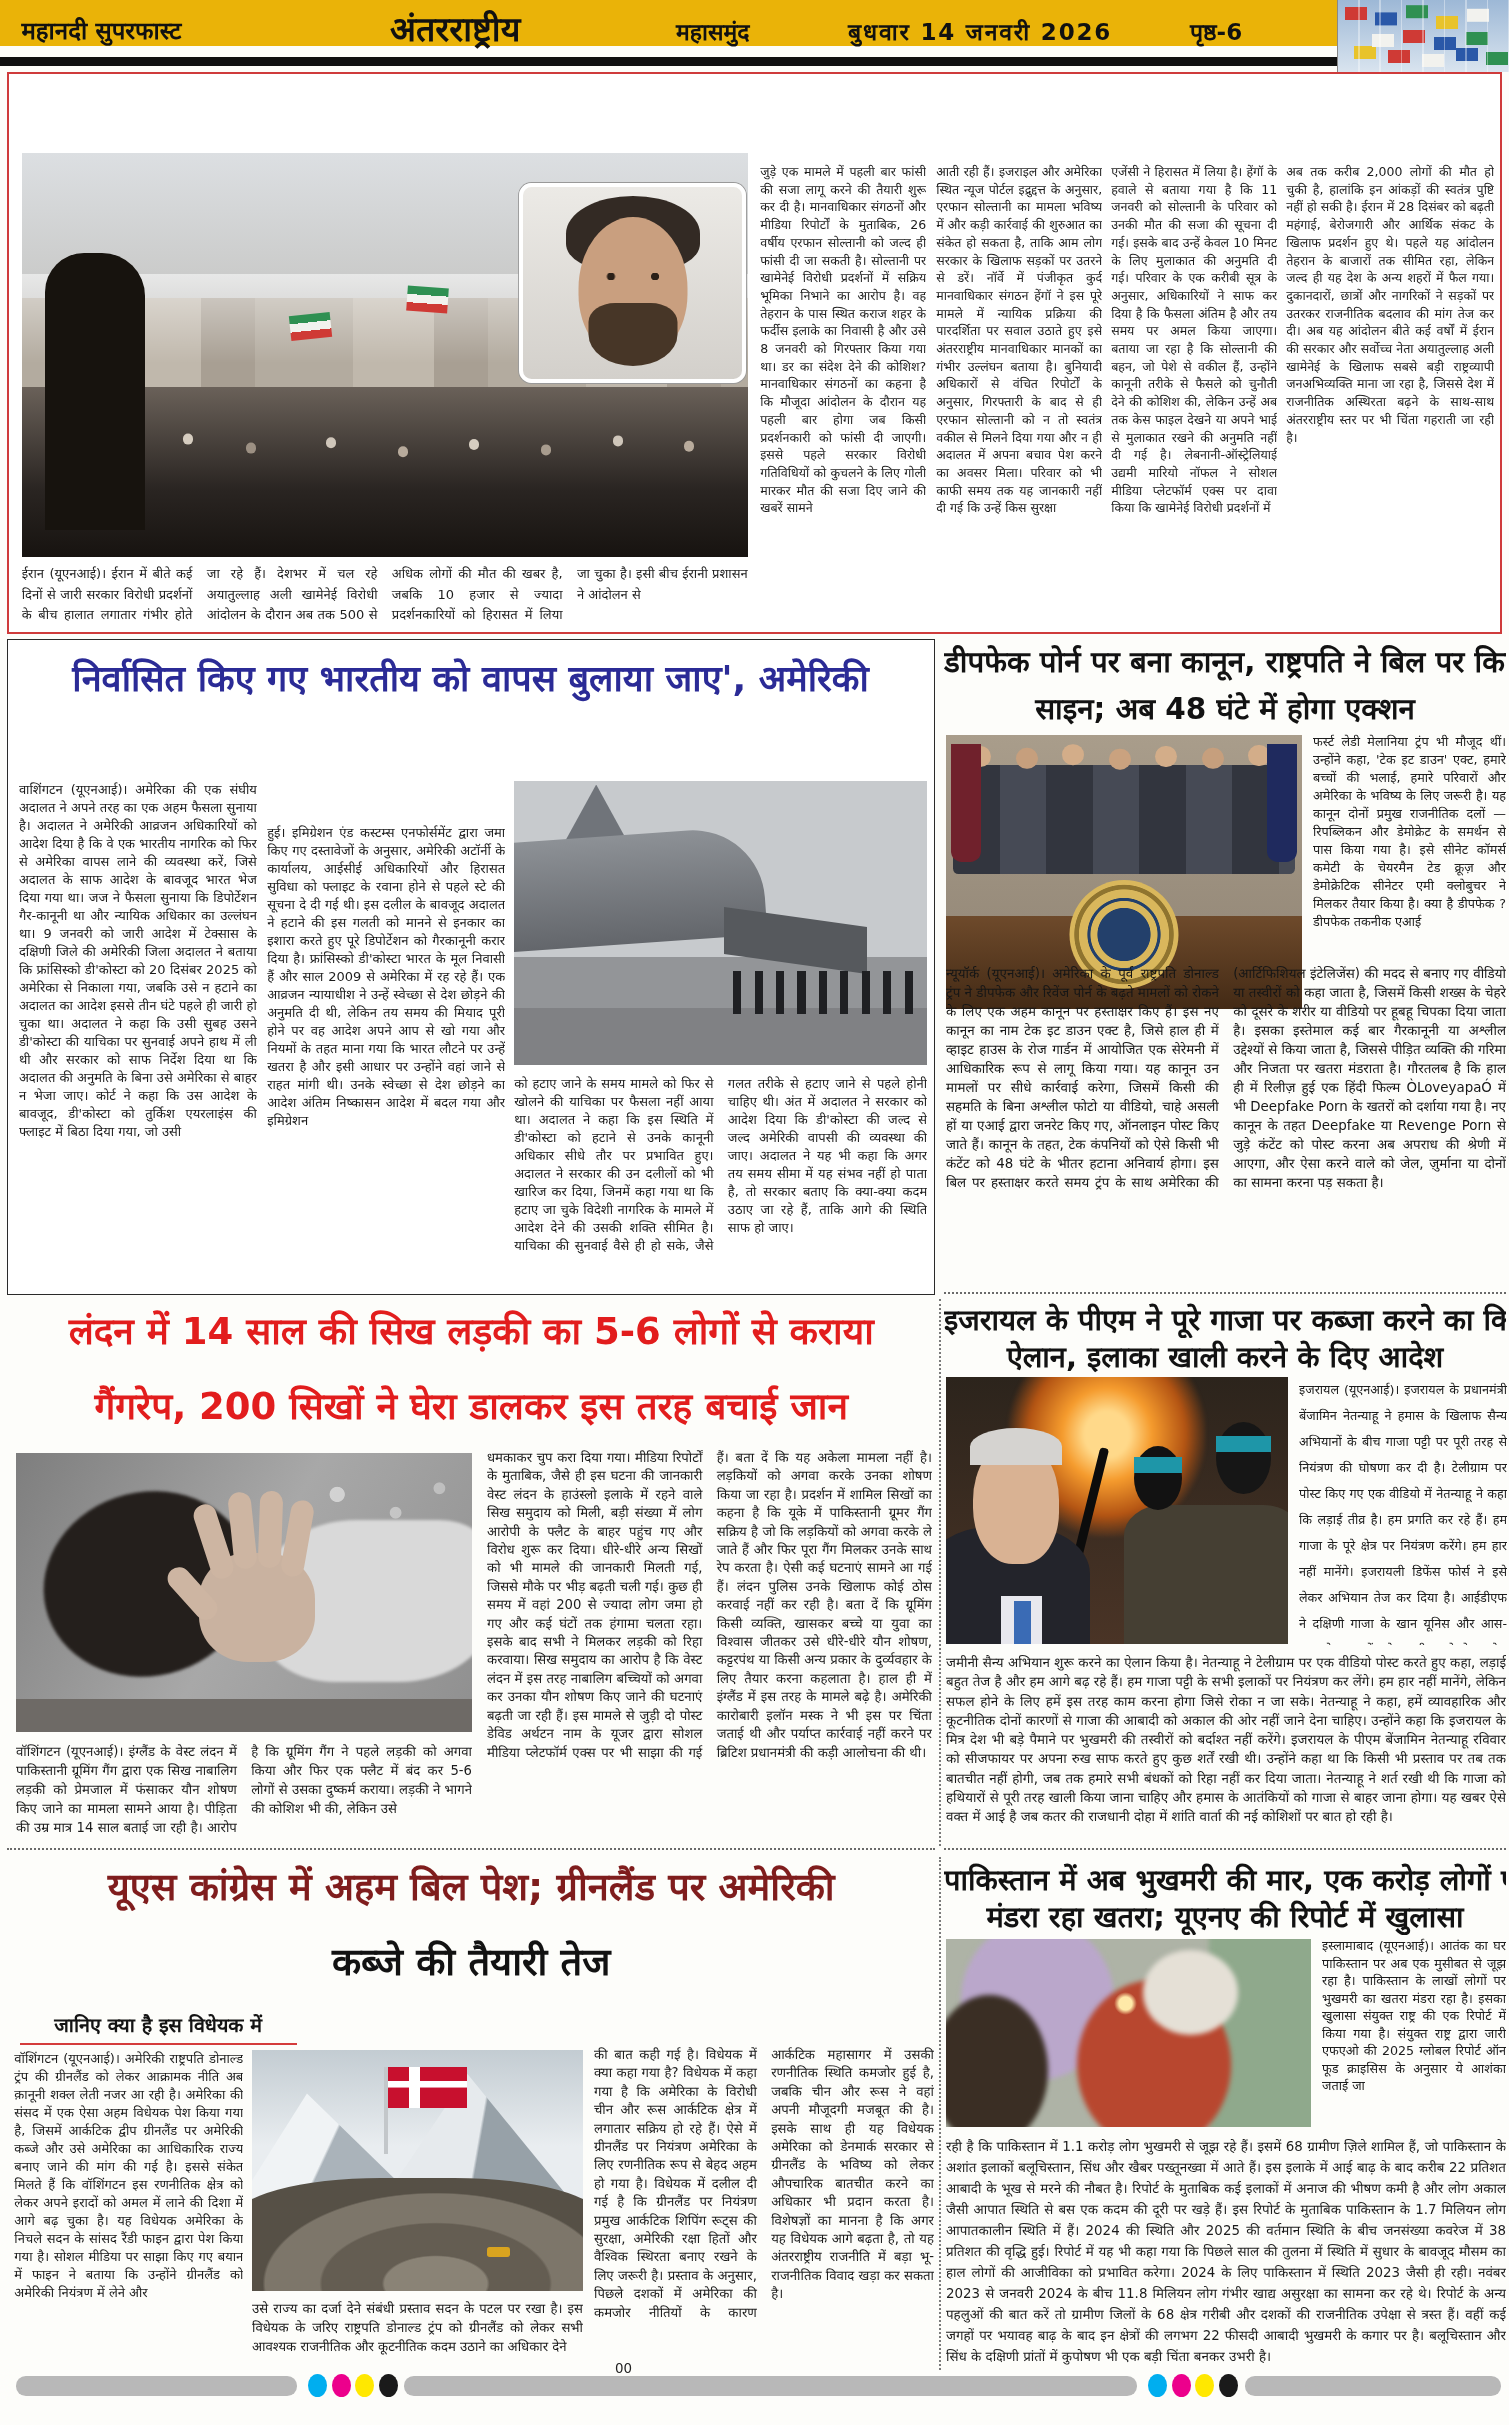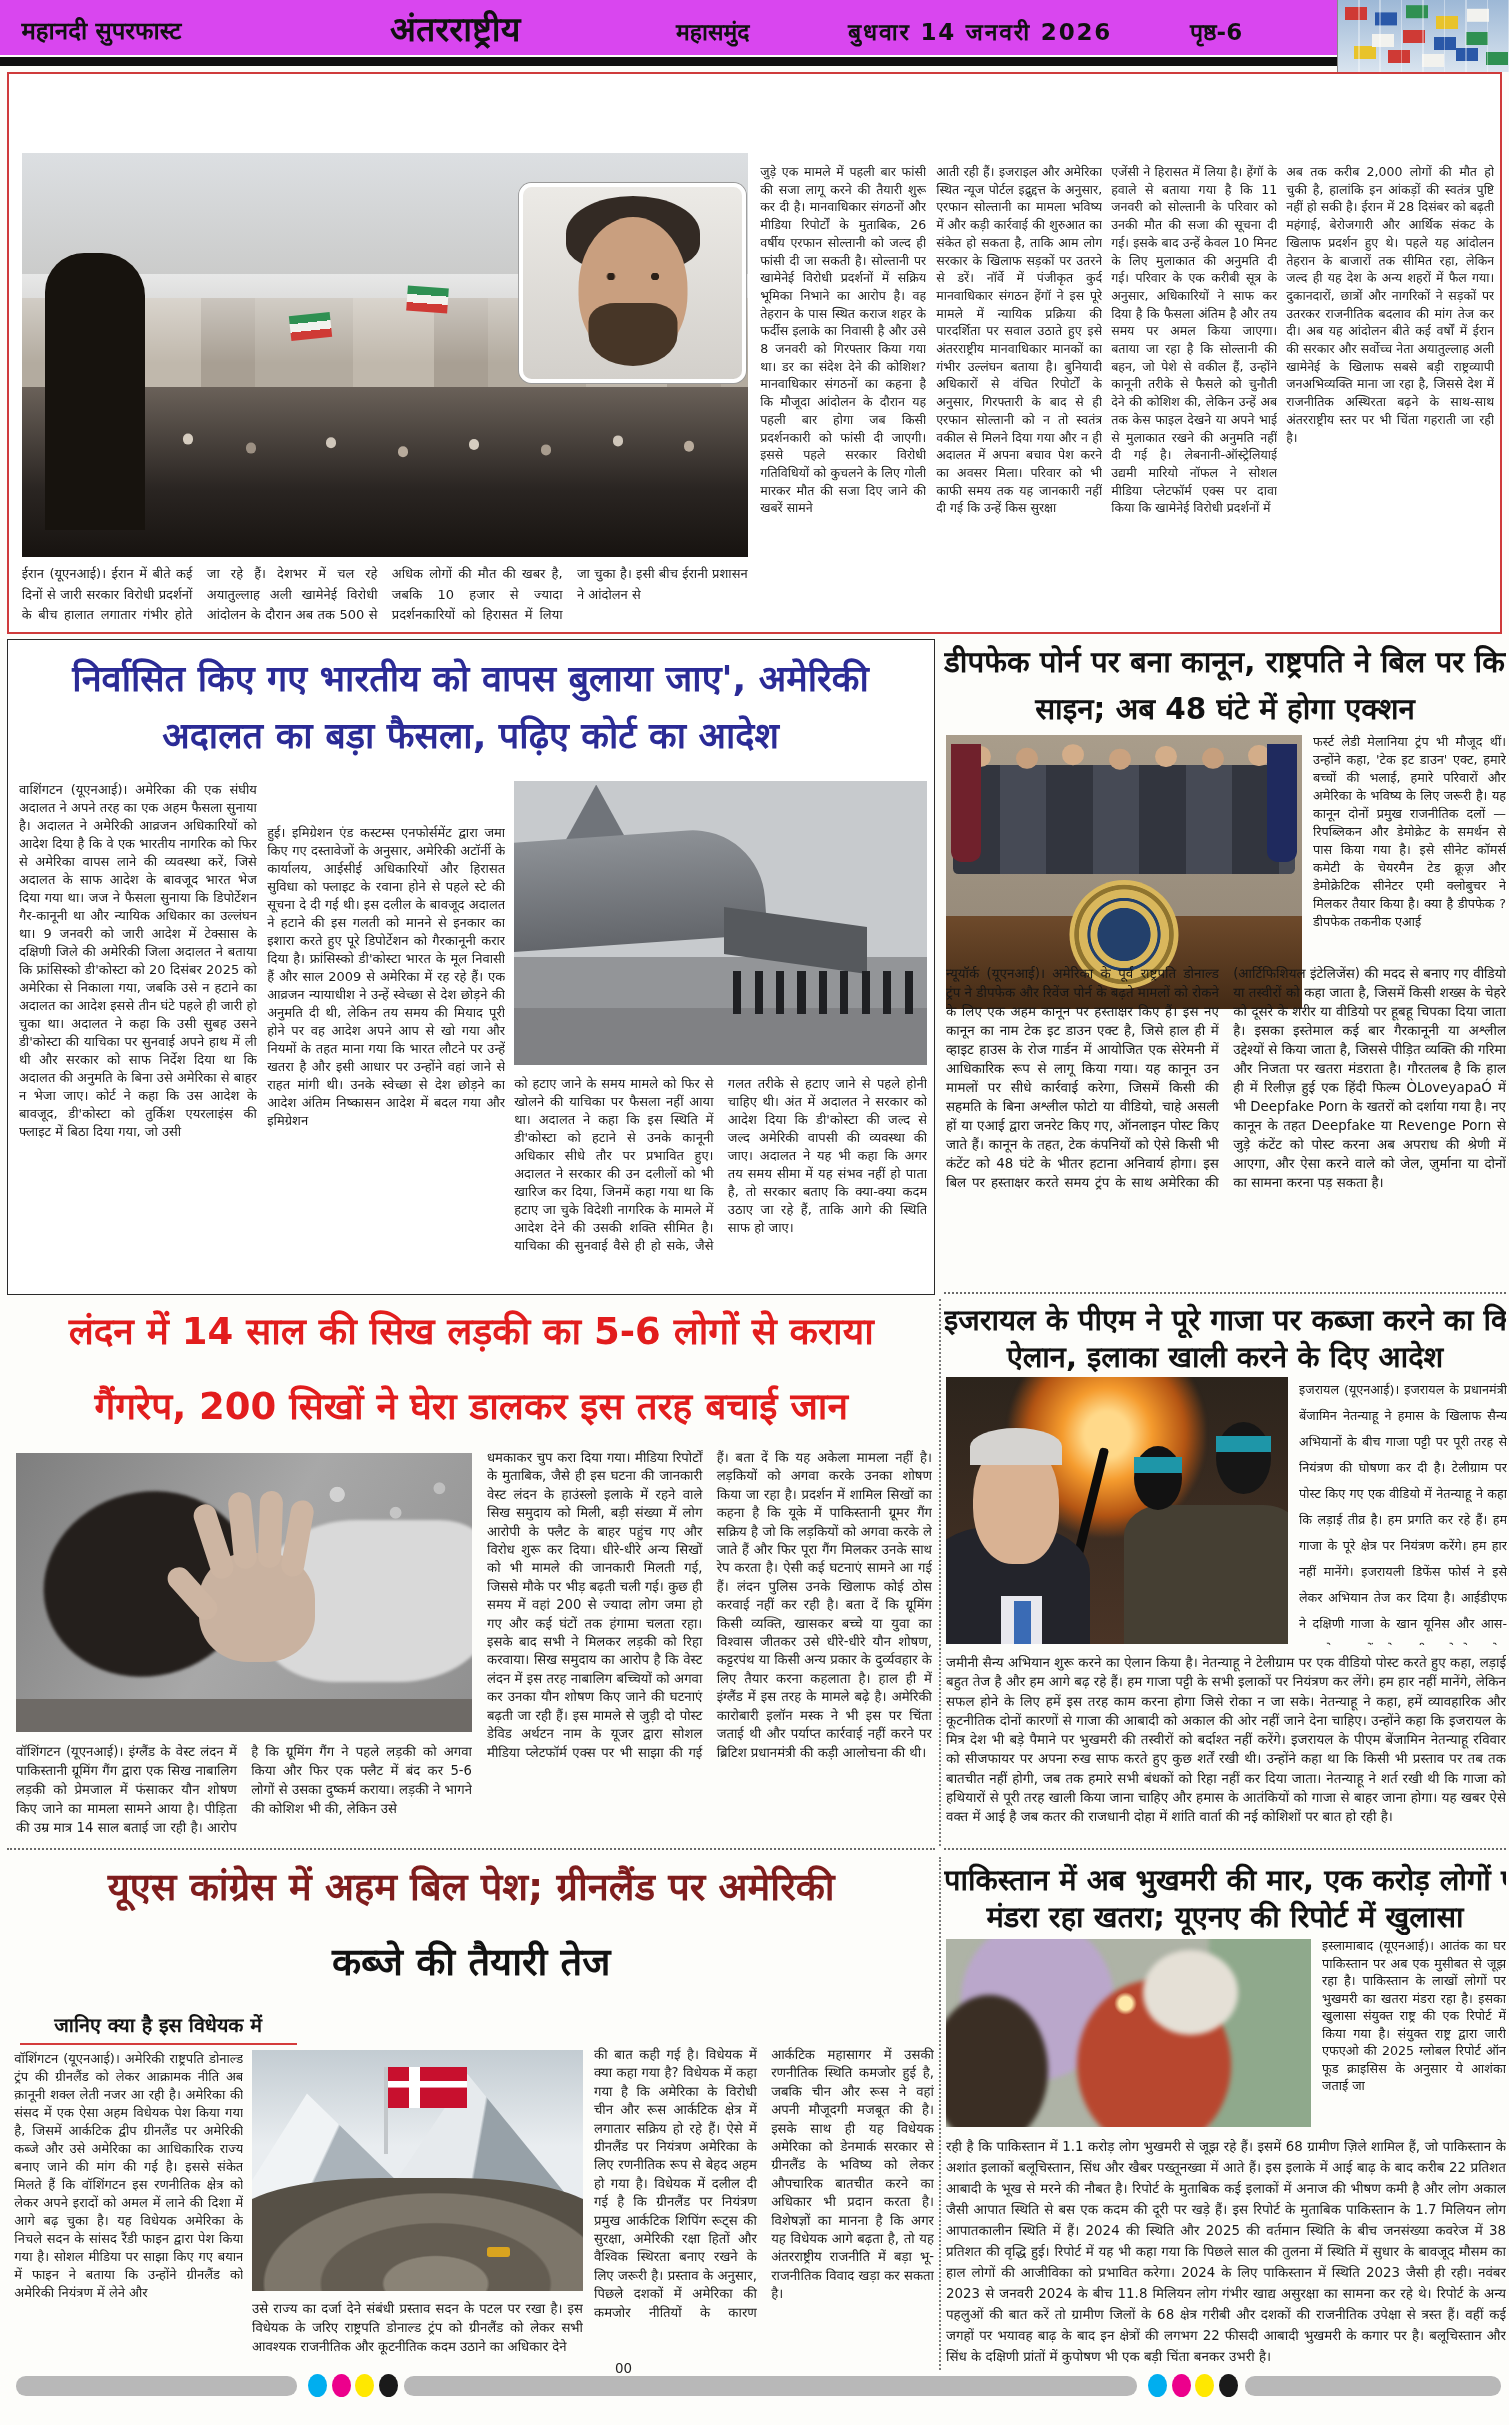--- a/index.html
+++ b/index.html
@@ -1,21 +1,21 @@
 <!DOCTYPE html>
 <html style="font-size:14.3px"><head>
 <meta charset="utf-8">
 <style>
   * { margin:0; padding:0; box-sizing:border-box; }
   html,body { width:1510px; height:2426px; }
   body { position:relative; background:#fdfdfa; font-family:"DejaVu Sans","Liberation Sans",sans-serif; color:#161616; overflow:hidden; }
   .abs { position:absolute; }
 
   
-  #masthead { left:0; top:0; width:1510px; height:55px; background:#d946ef; }
+  #masthead { left:0; top:0; width:1510px; height:46px; background:#eab308; }
   .mast-t { position:absolute; font-weight:bold; color:#111; white-space:nowrap; }
   #mast-paper   { left:21.5px;  top:12.5px; font-size:24px; }
   #mast-section { left:390px; top:4.5px;  font-size:34px; }
   #mast-city    { left:676px; top:15px; font-size:23px; }
   #mast-date    { left:848px; top:15px; font-size:23px; letter-spacing:1.8px; }
   #mast-page    { left:1190px;top:15px; font-size:23px; }
   #mast-rule { left:0; top:57px; width:1510px; height:9px; background:#101010; }
   #mast-flags { left:1337px; top:0; width:173px; height:72px; background:linear-gradient(#9db8d6,#d9e4ef); overflow:hidden; z-index:5; border-left:0.9px solid #888; }
   .fl-bits { position:absolute; left:7.2px; top:7.2px; width:21.5px; height:12.5px; background:#cf3a35;
     box-shadow:30px 5.4px 0 #2a58a8,61px -1.8px 0 #2f9052,91px 9px 0 #e8c32b,122px 1.8px 0 #f2f2ee,27px 27px 0 #f2f2ee,58px 23px 0 #cf3a35,89px 30px 0 #2a58a8,121px 25px 0 #2f9052,9px 39px 0 #e8c32b,43px 43px 0 #cf3a35,77px 47px 0 #f2f2ee,111px 41px 0 #2a58a8,141px 45px 0 #2f9052; }
@@ -206,21 +206,20 @@
   </div>
   <div class="abs btxt cols4" id="a1-caption">ईरान (यूएनआई)। ईरान में बीते कई दिनों से जारी सरकार विरोधी प्रदर्शनों के बीच हालात लगातार गंभीर होते जा रहे हैं। देशभर में चल रहे अयातुल्लाह अली खामेनेई विरोधी आंदोलन के दौरान अब तक 500 से अधिक लोगों की मौत की खबर है, जबकि 10 हजार से ज्यादा प्रदर्शनकारियों को हिरासत में लिया जा चुका है। इसी बीच ईरानी प्रशासन ने आंदोलन से</div>
   <div class="a1col btxt" id="a1-col-a">जुड़े एक मामले में पहली बार फांसी की सजा लागू करने की तैयारी शुरू कर दी है। मानवाधिकार संगठनों और मीडिया रिपोर्टों के मुताबिक, 26 वर्षीय एरफान सोल्तानी को जल्द ही फांसी दी जा सकती है। सोल्तानी पर खामेनेई विरोधी प्रदर्शनों में सक्रिय भूमिका निभाने का आरोप है। वह तेहरान के पास स्थित कराज शहर के फर्दीस इलाके का निवासी है और उसे 8 जनवरी को गिरफ्तार किया गया था। डर का संदेश देने की कोशिश? मानवाधिकार संगठनों का कहना है कि मौजूदा आंदोलन के दौरान यह पहली बार होगा जब किसी प्रदर्शनकारी को फांसी दी जाएगी। इससे पहले सरकार विरोधी गतिविधियों को कुचलने के लिए गोली मारकर मौत की सजा दिए जाने की खबरें सामने</div>
   <div class="a1col btxt" id="a1-col-b">आती रही हैं। इजराइल और अमेरिका स्थित न्यूज पोर्टल इद्रुद्दत्त के अनुसार, एरफान सोल्तानी का मामला भविष्य में और कड़ी कार्रवाई की शुरुआत का संकेत हो सकता है, ताकि आम लोग सरकार के खिलाफ सड़कों पर उतरने से डरें। नॉर्वे में पंजीकृत कुर्द मानवाधिकार संगठन हेंगॉ ने इस पूरे मामले में न्यायिक प्रक्रिया की पारदर्शिता पर सवाल उठाते हुए इसे अंतरराष्ट्रीय मानवाधिकार मानकों का गंभीर उल्लंघन बताया है। बुनियादी अधिकारों से वंचित रिपोर्टों के अनुसार, गिरफ्तारी के बाद से ही एरफान सोल्तानी को न तो स्वतंत्र वकील से मिलने दिया गया और न ही अदालत में अपना बचाव पेश करने का अवसर मिला। परिवार को भी काफी समय तक यह जानकारी नहीं दी गई कि उन्हें किस सुरक्षा</div>
   <div class="a1col btxt" id="a1-col-c">एजेंसी ने हिरासत में लिया है। हेंगॉ के हवाले से बताया गया है कि 11 जनवरी को सोल्तानी के परिवार को उनकी मौत की सजा की सूचना दी गई। इसके बाद उन्हें केवल 10 मिनट के लिए मुलाकात की अनुमति दी गई। परिवार के एक करीबी सूत्र के अनुसार, अधिकारियों ने साफ कर दिया है कि फैसला अंतिम है और तय समय पर अमल किया जाएगा। बताया जा रहा है कि सोल्तानी की बहन, जो पेशे से वकील हैं, उन्होंने कानूनी तरीके से फैसले को चुनौती देने की कोशिश की, लेकिन उन्हें अब तक केस फाइल देखने या अपने भाई से मुलाकात रखने की अनुमति नहीं दी गई है। लेबनानी-ऑस्ट्रेलियाई उद्यमी मारियो नॉफल ने सोशल मीडिया प्लेटफॉर्म एक्स पर दावा किया कि खामेनेई विरोधी प्रदर्शनों में</div>
   <div class="a1col btxt" id="a1-col-d">अब तक करीब 2,000 लोगों की मौत हो चुकी है, हालांकि इन आंकड़ों की स्वतंत्र पुष्टि नहीं हो सकी है। ईरान में 28 दिसंबर को बढ़ती महंगाई, बेरोजगारी और आर्थिक संकट के खिलाफ प्रदर्शन हुए थे। पहले यह आंदोलन तेहरान के बाजारों तक सीमित रहा, लेकिन जल्द ही यह देश के अन्य शहरों में फैल गया। दुकानदारों, छात्रों और नागरिकों ने सड़कों पर उतरकर राजनीतिक बदलाव की मांग तेज कर दी। अब यह आंदोलन बीते कई वर्षों में ईरान की सरकार और सर्वोच्च नेता अयातुल्लाह अली खामेनेई के खिलाफ सबसे बड़ी राष्ट्रव्यापी जनअभिव्यक्ति माना जा रहा है, जिससे देश में राजनीतिक अस्थिरता बढ़ने के साथ-साथ अंतरराष्ट्रीय स्तर पर भी चिंता गहराती जा रही है।</div>
 </div>
 
 <div class="abs" id="a2">
   <div class="hl" id="a2-h1">निर्वासित किए गए भारतीय को वापस बुलाया जाए', अमेरिकी</div>
-  <div class="hl" id="a2-h2">अदालत का बड़ा फैसला, पढ़िए कोर्ट का आदेश</div>
   <div class="btxt" id="a2-col1">वाशिंगटन (यूएनआई)। अमेरिका की एक संघीय अदालत ने अपने तरह का एक अहम फैसला सुनाया है। अदालत ने अमेरिकी आव्रजन अधिकारियों को आदेश दिया है कि वे एक भारतीय नागरिक को फिर से अमेरिका वापस लाने की व्यवस्था करें, जिसे अदालत के साफ आदेश के बावजूद भारत भेज दिया गया था। जज ने फैसला सुनाया कि डिपोर्टेशन गैर-कानूनी था और न्यायिक अधिकार का उल्लंघन था। 9 जनवरी को जारी आदेश में टेक्सास के दक्षिणी जिले की अमेरिकी जिला अदालत ने बताया कि फ्रांसिस्को डी'कोस्टा को 20 दिसंबर 2025 को अमेरिका से निकाला गया, जबकि उसे न हटाने का अदालत का आदेश इससे तीन घंटे पहले ही जारी हो चुका था। अदालत ने कहा कि उसी सुबह उसने डी'कोस्टा की याचिका पर सुनवाई अपने हाथ में ली थी और सरकार को साफ निर्देश दिया था कि अदालत की अनुमति के बिना उसे अमेरिका से बाहर न भेजा जाए। कोर्ट ने कहा कि उस आदेश के बावजूद, डी'कोस्टा को तुर्किश एयरलाइंस की फ्लाइट में बिठा दिया गया, जो उसी</div>
   <div class="btxt" id="a2-col2">हुई। इमिग्रेशन एंड कस्टम्स एनफोर्समेंट द्वारा जमा किए गए दस्तावेजों के अनुसार, अमेरिकी अटॉर्नी के कार्यालय, आईसीई अधिकारियों और हिरासत सुविधा को फ्लाइट के रवाना होने से पहले स्टे की सूचना दे दी गई थी। इस दलील के बावजूद अदालत ने हटाने की इस गलती को मानने से इनकार का इशारा करते हुए पूरे डिपोर्टेशन को गैरकानूनी करार दिया है। फ्रांसिस्को डी'कोस्टा भारत के मूल निवासी हैं और साल 2009 से अमेरिका में रह रहे हैं। एक आव्रजन न्यायाधीश ने उन्हें स्वेच्छा से देश छोड़ने की अनुमति दी थी, लेकिन तय समय की मियाद पूरी होने पर वह आदेश अपने आप से खो गया और नियमों के तहत माना गया कि भारत लौटने पर उन्हें खतरा है और इसी आधार पर उन्होंने वहां जाने से राहत मांगी थी। उनके स्वेच्छा से देश छोड़ने का आदेश अंतिम निष्कासन आदेश में बदल गया और इमिग्रेशन</div>
   <div id="a2-photo">
     <div class="pl-tail"></div>
     <div class="pl-body"></div>
     <div class="pl-ramp"></div>
     <div class="pl-people"></div>
   </div>
   <div class="btxt cols2" id="a2-below">को हटाए जाने के समय मामले को फिर से खोलने की याचिका पर फैसला नहीं आया था। अदालत ने कहा कि इस स्थिति में डी'कोस्टा को हटाने से उनके कानूनी अधिकार सीधे तौर पर प्रभावित हुए। अदालत ने सरकार की उन दलीलों को भी खारिज कर दिया, जिनमें कहा गया था कि हटाए जा चुके विदेशी नागरिक के मामले में आदेश देने की उसकी शक्ति सीमित है। याचिका की सुनवाई वैसे ही हो सके, जैसे गलत तरीके से हटाए जाने से पहले होनी चाहिए थी। अंत में अदालत ने सरकार को आदेश दिया कि डी'कोस्टा की जल्द से जल्द अमेरिकी वापसी की व्यवस्था की जाए। अदालत ने यह भी कहा कि अगर तय समय सीमा में यह संभव नहीं हो पाता है, तो सरकार बताए कि क्या-क्या कदम उठाए जा रहे हैं, ताकि आगे की स्थिति साफ हो जाए।</div>
 </div>

